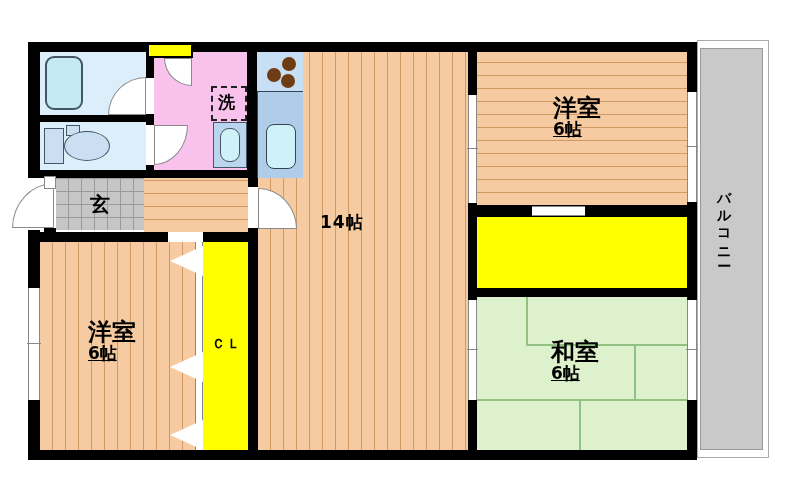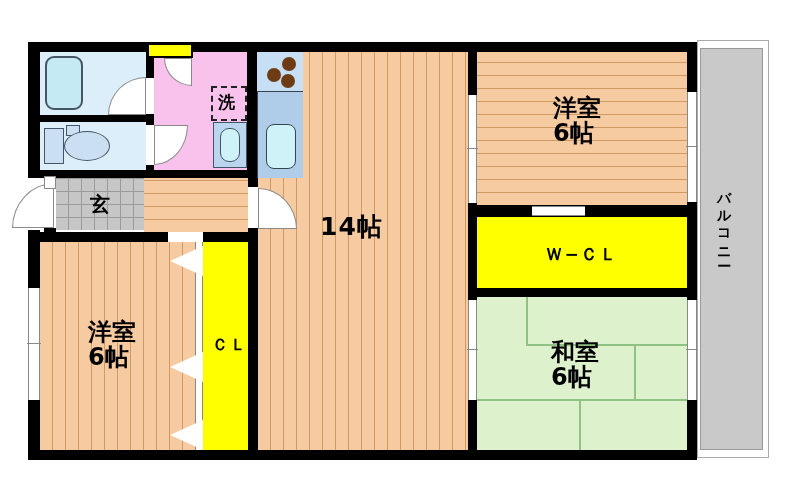--- a/index.html
+++ b/index.html
@@ -40,23 +40,23 @@
   .burner{background:#6E3C14;border-radius:50%;width:14px;height:14px;}
   .sink{background:#CFF1F8;border:1.5px solid #345;border-radius:8px;}
   .basinbox{background:#B9D6EE;border:1px solid #456;}
   .basin{background:#CFF1F8;border:1.5px solid #456;border-radius:9px;}
   .washerbox{border:2px dashed #222;background:#F8C2EC;}
   .tri{background:#fff;clip-path:polygon(100% 0,100% 100%,0 50%);
        filter:drop-shadow(0 0 1px #777);}
   
   .lbl{color:#000;font-weight:bold;line-height:1.05;white-space:nowrap;}
   .room-name{font-size:24px;}
-  .room-size{font-size:24px;}
+  .room-size{font-size:17px;text-decoration:underline;}
   .ldk-name{font-size:28px;letter-spacing:9px;}
-  .ldk-size{font-size:25px;letter-spacing:1px;}
+  .ldk-size{font-size:17px;letter-spacing:1px;}
   .small-lbl{font-size:17px;letter-spacing:2px;text-align:center;}
   .vtext{writing-mode:vertical-rl;font-size:14px;font-weight:bold;letter-spacing:3px;}
 </style>
 </head>
 <body>
 
 <div id="plan">
 
   <div class="abs vstripe" style="left:258px;top:52px;width:210px;height:398px;"></div>
   <div class="abs hstripe" style="left:477px;top:52px;width:210px;height:153px;"></div>
@@ -161,17 +161,16 @@
     <div class="room-size">6帖</div>
   </div>
   <div class="abs lbl" style="left:88px;top:320px;">
     <div class="room-name">洋室</div>
     <div class="room-size">6帖</div>
   </div>
   <div class="abs lbl" style="left:551px;top:340px;">
     <div class="room-name">和室</div>
     <div class="room-size">6帖</div>
   </div>
-  <div class="abs lbl small-lbl" style="left:477px;top:246px;width:210px;">Ｗ−ＣＬ</div>
-  <div class="abs lbl" style="left:212px;top:337px;font-size:16px;letter-spacing:2px;">ＣＬ</div>
+  <div class="abs lbl" style="left:212px;top:337px;font-size:13px;letter-spacing:2px;">ＣＬ</div>
   <div class="abs lbl" style="left:90px;top:194px;font-size:20px;">玄</div>
 
 </div>
 
 </body></html>

